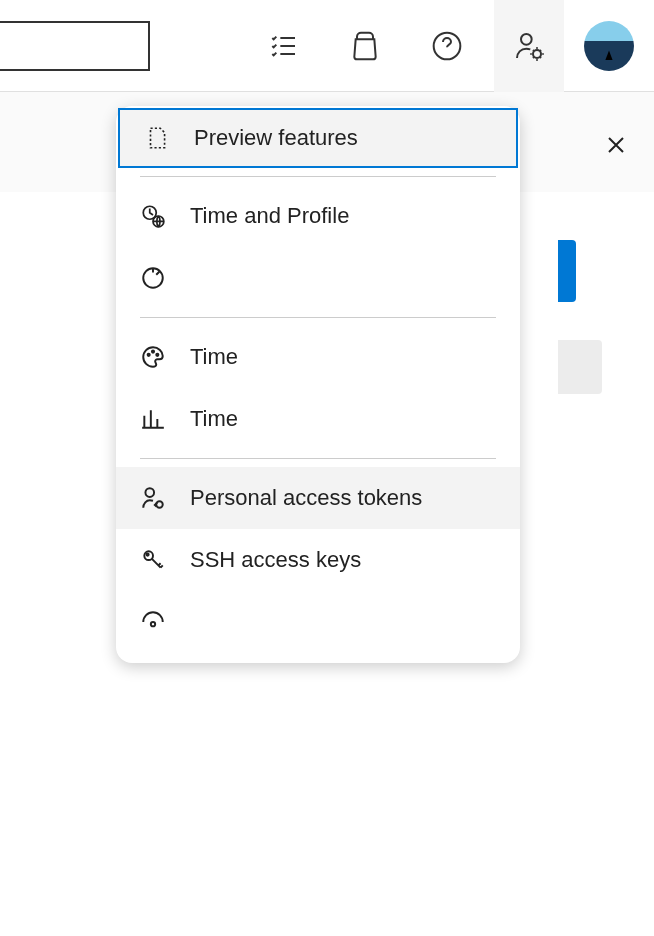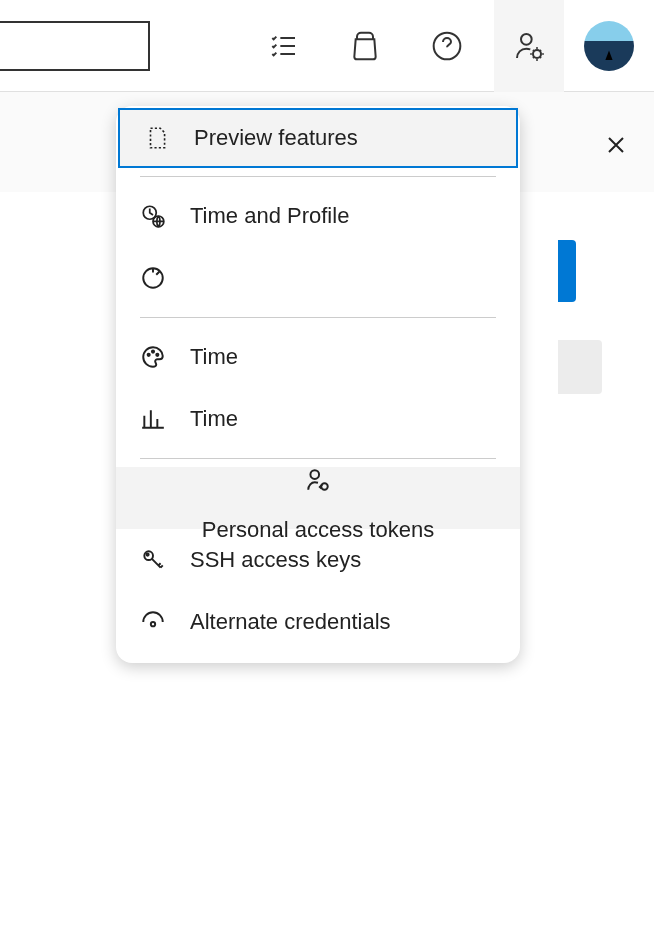--- a/index.html
+++ b/index.html
@@ -118,21 +118,20 @@
       color: #222;
     }
     .dropdown-item.highlighted {
       border: 2px solid #0078d4;
       background: #f3f3f3;
       margin: 2px;
       height: 60px;
     }
     .dropdown-item.hover {
       background: #f3f3f3;
-      flex-direction: column;
     }
     .dropdown-item .item-icon {
       width: 26px;
       height: 26px;
       display: flex;
       align-items: center;
       justify-content: center;
       flex-shrink: 0;
     }
     .dropdown-item .item-icon svg { width: 26px; height: 26px; }
@@ -267,15 +266,14 @@
     <span>SSH access keys</span>
   </div>
 
   <div class="dropdown-item">
     <span class="item-icon">
       <svg viewBox="0 0 24 24" fill="none" stroke="#222" stroke-width="1.8">
           <path d="M3 12a9 9 0 0118 0"></path>
           <circle cx="12" cy="14" r="2"></circle>
         </svg>
     </span>
-    <span>Alternate credentials</span>
   </div>
 </div>
 
 </body></html>

